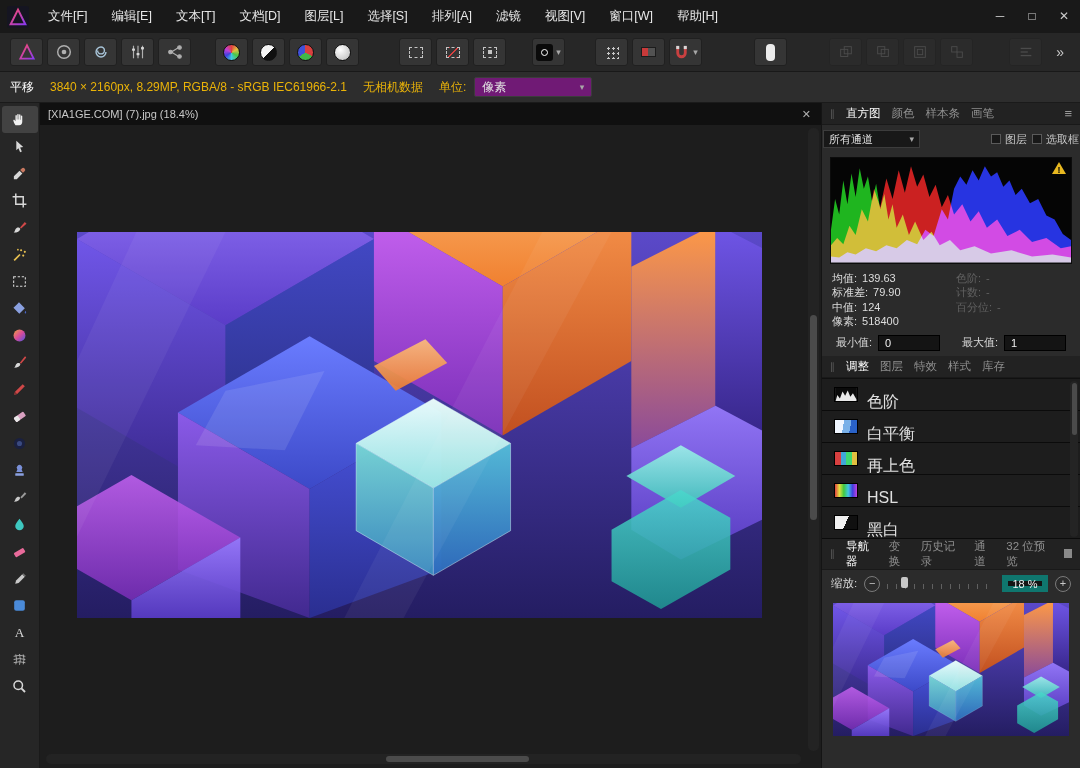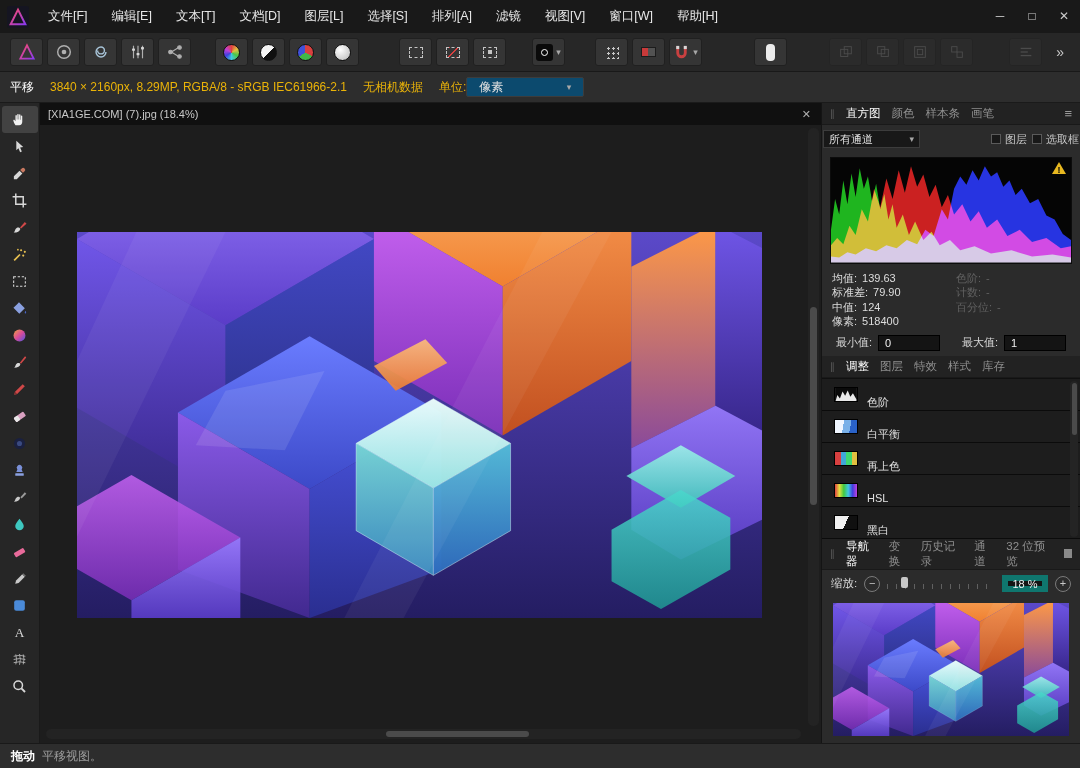--- a/index.html
+++ b/index.html
@@ -34,23 +34,23 @@
   .asst i { width:7px; height:7px; border:1.5px solid #fff; border-radius:50%; display:block; }
   .griddots { width:14px; height:14px; background-image:radial-gradient(#c8c8c8 1.1px,transparent 1.3px); background-size:5px 5px; background-position:1px 1px; }
   .redtile { width:15px; height:10px; border:1px solid #1c1c1c; background:linear-gradient(90deg,#c83a3a 0 50%,#525252 50%); }
   .pill { width:9px; height:17px; background:#ececec; border-radius:4px; }
   .ovf { margin-left:auto; margin-right:10px; color:#c8c8c8; font-size:14px; }
 
   
   .contextbar { flex:0 0 31px; background:#2d2d2d; border-bottom:1px solid #1a1a1a; display:flex; align-items:center; padding:0 10px; gap:16px; }
   .ctx-tool { color:#ffffff; }
   .ctx-info { color:#eab308; }
-  .ctx-unit { display:flex; align-items:center; gap:0; }
-  .ctx-select { width:118px; height:20px; background:#0c4a6e; border:1px solid #3c3c3c; border-radius:2px;
-                display:flex; align-items:center; justify-content:space-between; padding:0 12px; color:#e0e0e0; }
+  .ctx-unit { display:flex; align-items:center; gap:8px; }
+  .ctx-select { width:118px; height:20px; background:#701a75; border:1px solid #3c3c3c; border-radius:2px;
+                display:flex; align-items:center; justify-content:space-between; padding:0 7px; color:#e0e0e0; }
 
   
   .main { flex:1; display:flex; min-height:0; }
 
   .toolstrip { flex:0 0 40px; background:#262626; border-right:1px solid #1a1a1a; display:flex; flex-direction:column; align-items:center; padding-top:3px; }
   .tool { width:36px; height:27px; display:flex; align-items:center; justify-content:center; border-radius:3px; flex:0 0 27px; }
   .tool.sel { background:#424242; }
   .tool svg { width:17px; height:17px; }
 
   .canvas-area { flex:1; min-width:0; display:flex; flex-direction:column; background:#1d1d1d; }
@@ -92,21 +92,21 @@
   .mlabel.max { margin-left:auto; }
   .mm-input { width:62px; height:16px; background:#141414; border:1px solid #000; color:#f0f0f0; display:flex; align-items:center; padding:0 6px; font-size:11px; }
 
   .adjlist { flex:0 0 160px; background:#161616; position:relative; border-top:1px solid #101010; }
   .adjrow { height:32px; display:flex; align-items:center; gap:9px; padding:0 12px; background:#1d1d1d; border-bottom:1px solid #0b0b0b; }
   .thumb { width:24px; height:15px; border:1px solid #000; flex:0 0 24px; }
   .t-wb  { background:linear-gradient(100deg,#f0f6ff 0 38%,#79b0e8 38% 68%,#2a62c8 68%); }
   .t-hsl { background:linear-gradient(90deg,#e04040,#e0e040,#40c840,#40c8e0,#4040e0,#c040e0); }
   .t-rec { background:linear-gradient(90deg,#d84040 0 25%,#40a8d8 25% 50%,#40d870 50% 75%,#e0c040 75%); }
   .t-bw  { background:linear-gradient(115deg,#f0f0f0 50%,#101010 50%); }
-  .adjlabel { color:#e0e0e0; font-size:11px;margin-top:16px; }
+  .adjlabel { color:#e0e0e0; font-size:16px;margin-top:16px; }
   .adjscroll { position:absolute; right:2px; top:2px; width:8px; bottom:2px; background:#242424; border-radius:4px; }
   .adjthumb { position:absolute; left:1.5px; right:1.5px; top:2px; height:52px; background:#4b4b4b; border-radius:3px; }
 
   .zoomrow { flex:0 0 28px; display:flex; align-items:center; gap:7px; padding:0 9px; }
   .zlabel { color:#d8d8d8; }
   .zbtn { width:16px; height:16px; flex:0 0 16px; border-radius:50%; border:1px solid #7a7a7a; color:#c8c8c8;
           display:flex; align-items:center; justify-content:center; font-size:11px; line-height:1; }
   .zslider { flex:1; height:13px; position:relative; }
   .zticks { position:absolute; left:0; right:0; bottom:1px; height:5px;
             background:repeating-linear-gradient(90deg,#606060 0 1px,transparent 1px 9px); }
@@ -713,18 +713,14 @@
 
       <div class="navpreview">
         <svg class="navimg" viewBox="0 0 692 389" preserveAspectRatio="none">
             <use href="#artwork"></use>
           </svg>
       </div>
 
     </aside>
   </div>
 
-  <footer class="statusbar">
-    <span class="st-action">拖动</span>
-    <span class="st-hint">平移视图。</span>
-  </footer>
 
 </div>
 
 </body></html>

